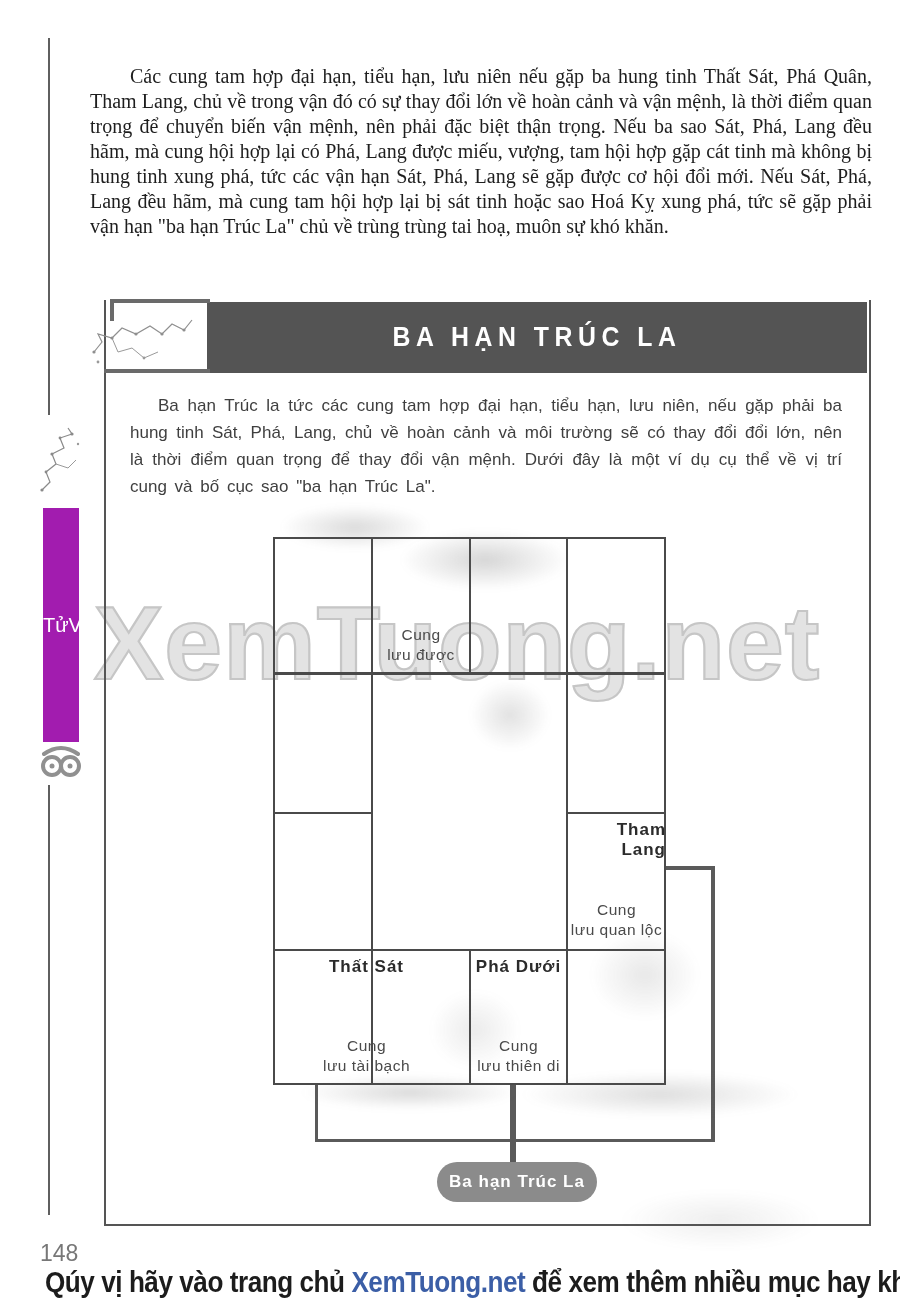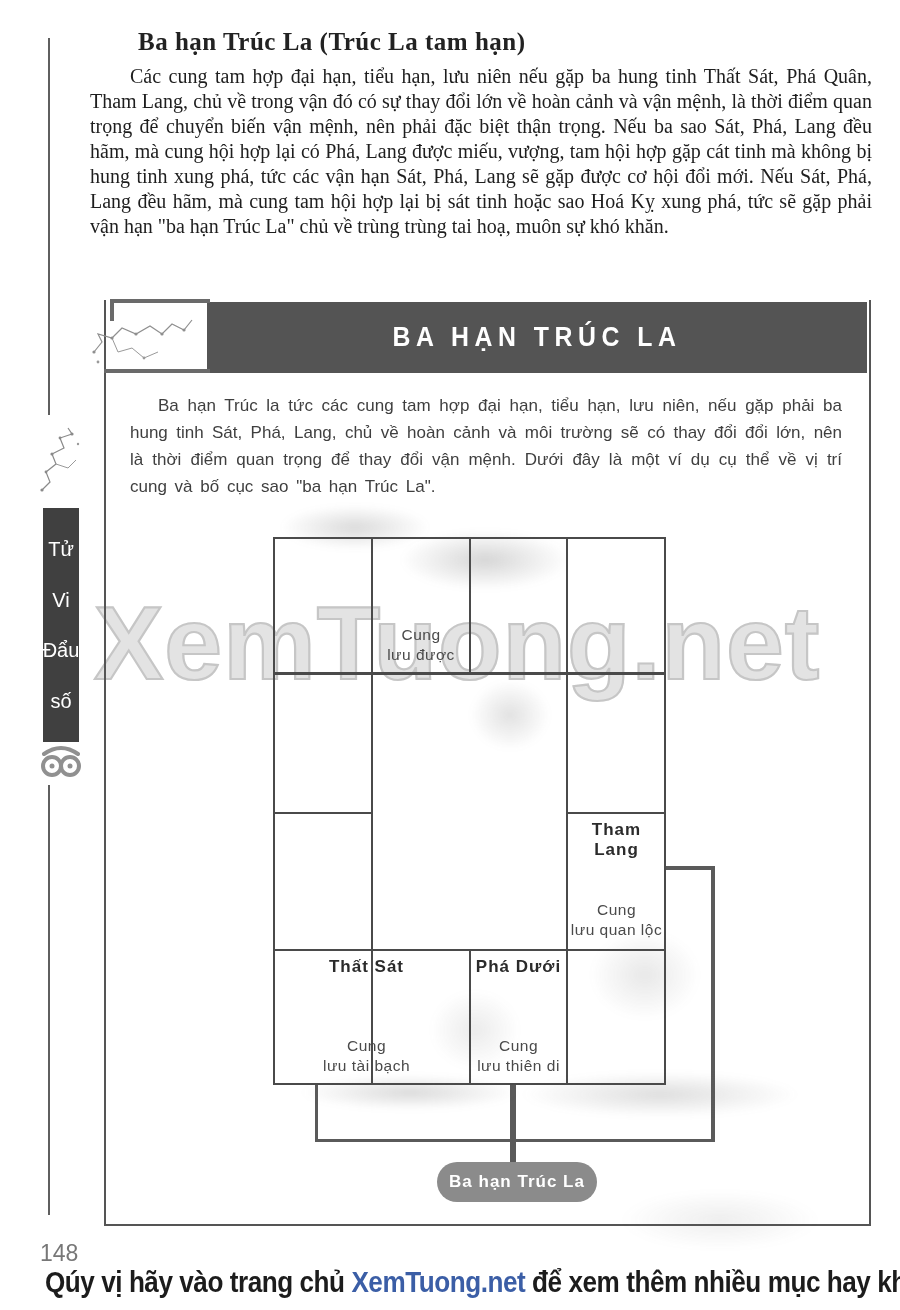--- a/index.html
+++ b/index.html
@@ -5,22 +5,22 @@
   html,body{margin:0;padding:0;background:#ffffff;}
   #page{
     position:relative; width:900px; height:1310px; background:#ffffff;
     font-family:"Liberation Serif", serif; color:#1b1b1b; overflow:hidden;
   }
   .abs{position:absolute;}
   
   .vrule{width:2px;background:#5f5f5f;}
   
   #sidebar-banner{
-    left:43px; top:508px; width:36px; height:234px; background:#404040;
-    display:flex; flex-direction:column; align-items:center; justify-content:space-evenly;
+    left:43px; top:508px; width:36px; height:234px; background:#a21caf;
+    display:flex; flex-direction:row; align-items:center; justify-content:space-evenly;
     font-family:"Liberation Sans", sans-serif; color:#ffffff; font-size:20px; line-height:1;
   }
   
   #doc-title{
     left:138px; top:28px; font-size:25px; font-weight:bold; letter-spacing:0.5px; color:#222;
   }
   #doc-paragraph{
     left:90px; top:64px; width:782px; font-size:20px; line-height:25px;
     text-align:justify; text-indent:40px; color:#1e1e1e;
   }
@@ -51,21 +51,21 @@
     color:rgba(238,238,238,0.55);
     -webkit-text-stroke:2.2px #c6c6c6;
     text-shadow:0 0 1px #d4d4d4;
     letter-spacing:1px; white-space:nowrap; pointer-events:none;
   }
   
   #chart{left:273px; top:537px; width:393px; height:548px; z-index:3;}
   .gline{position:absolute; background:#4a4a4a;}
   .cell{position:absolute; display:flex; flex-direction:column; align-items:center;
         font-family:"Liberation Sans", sans-serif; text-align:center;}
-  .cell .star{font-weight:bold; font-size:17px; color:#2b2b2b; letter-spacing:1px; padding-top:7px;}
+  .cell .star{font-weight:bold; font-size:17px; color:#2b2b2b; letter-spacing:1px; padding-top:7px;text-align:right;}
   .cell .sub{font-size:15.5px; color:#4a4a4a; line-height:1.3; letter-spacing:0.5px; padding-bottom:9px;}
   .cell .gap{flex:1;}
   
   .conn{position:absolute; background:#5a5a5a; z-index:3;}
   #callout-pill{
     left:437px; top:1162px; width:160px; height:40px; background:#8b8b8b; border-radius:20px;
     z-index:5; display:flex; align-items:center; justify-content:center;
     font-family:"Liberation Sans", sans-serif; font-weight:bold; color:#ffffff;
     font-size:17px; letter-spacing:1px;
   }
@@ -113,21 +113,20 @@
   <div class="abs" style="left:40px; top:742px;">
     <svg width="42" height="38" viewBox="0 0 42 38">
       <path d="M4 12 Q21 0 38 12" fill="none" stroke="#909090" stroke-width="4" stroke-linecap="round"></path>
       <circle cx="12" cy="24" r="9" fill="none" stroke="#909090" stroke-width="4"></circle>
       <circle cx="30" cy="24" r="9" fill="none" stroke="#909090" stroke-width="4"></circle>
       <circle cx="12" cy="24" r="2.5" fill="#909090"></circle>
       <circle cx="30" cy="24" r="2.5" fill="#909090"></circle>
     </svg>
   </div>
 
-  <div class="abs" id="doc-title">Ba hạn Trúc La (Trúc La tam hạn)</div>
   <div class="abs" id="doc-paragraph">Các cung tam hợp đại hạn, tiểu hạn, lưu niên nếu gặp ba hung tinh Thất Sát, Phá Quân, Tham Lang, chủ về trong vận đó có sự thay đổi lớn về hoàn cảnh và vận mệnh, là thời điểm quan trọng để chuyển biến vận mệnh, nên phải đặc biệt thận trọng. Nếu ba sao Sát, Phá, Lang đều hãm, mà cung hội hợp lại có Phá, Lang được miếu, vượng, tam hội hợp gặp cát tinh mà không bị hung tinh xung phá, tức các vận hạn Sát, Phá, Lang sẽ gặp được cơ hội đổi mới. Nếu Sát, Phá, Lang đều hãm, mà cung tam hội hợp lại bị sát tinh hoặc sao Hoá Kỵ xung phá, tức sẽ gặp phải vận hạn "ba hạn Trúc La" chủ về trùng trùng tai hoạ, muôn sự khó khăn.</div>
 
   <div class="abs" id="section-box"></div>
 
   <div class="abs notch-line" style="left:110px; top:299px; width:100px; height:4px;"></div>
   <div class="abs notch-line" style="left:110px; top:299px; width:4px; height:22px;"></div>
   <div class="abs notch-line" style="left:104px; top:369px; width:106px; height:4px;"></div>
 
   <div class="abs" id="header-bar">
     <span class="txt">BA HẠN TRÚC LA</span>

